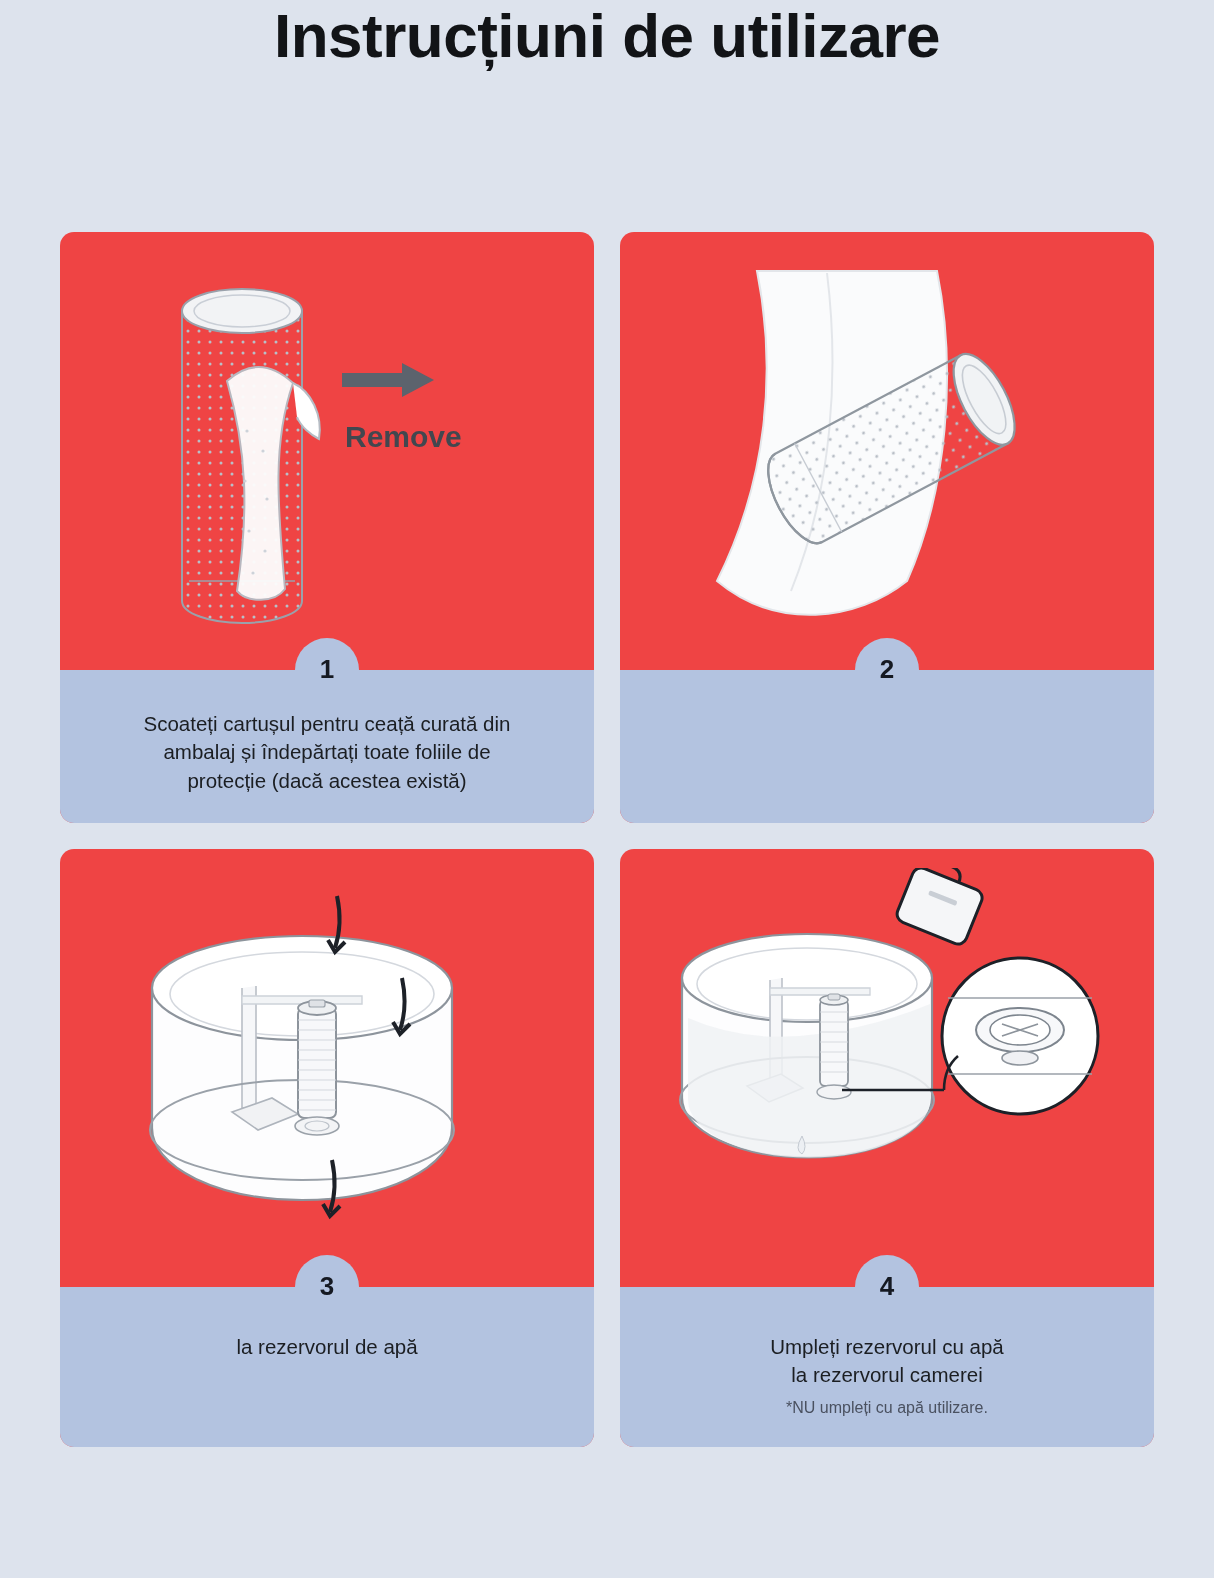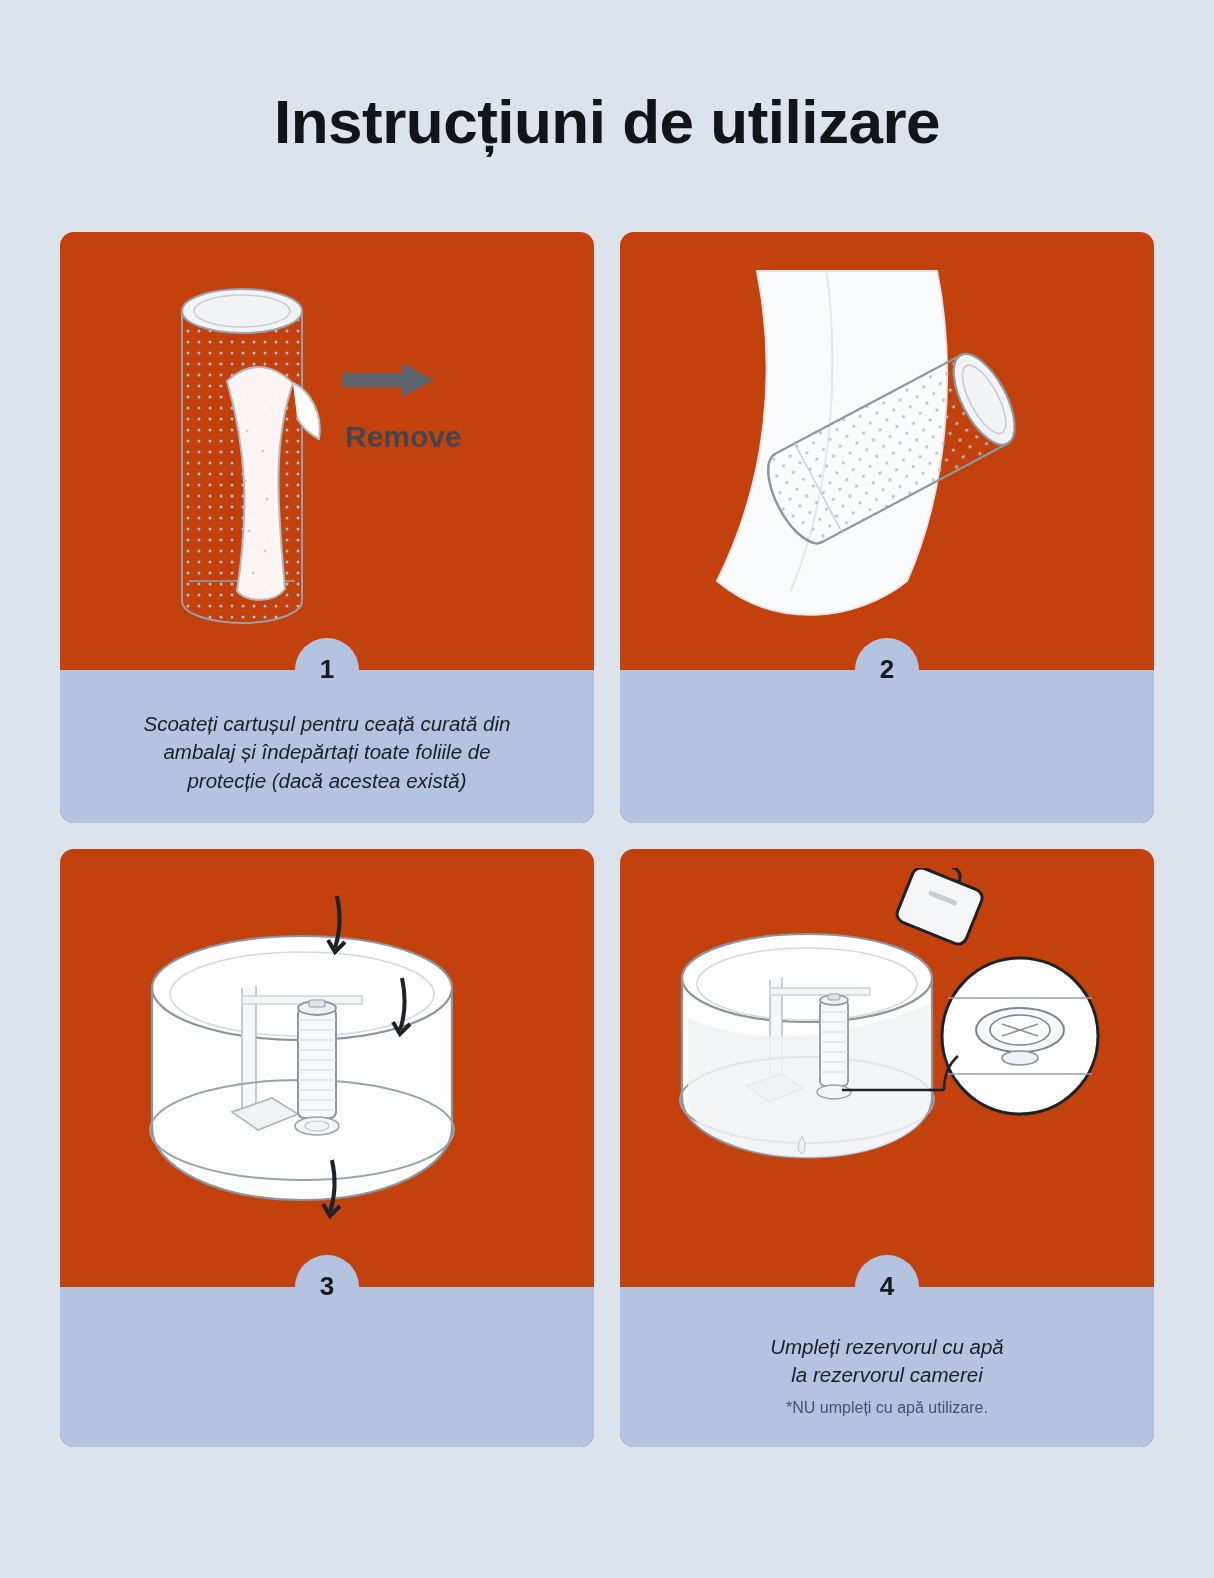--- a/index.html
+++ b/index.html
@@ -14,34 +14,33 @@
     width: 1214px; height: 1578px;
     background: #dde3ed;
     overflow: hidden;
   }
   .title {
     text-align: center;
     font-size: 62px;
     font-weight: bold;
     color: #121417;
     letter-spacing: -0.5px;
-    padding-top: 86px;
     margin: 0;
   }
   .grid {
     position: absolute;
     top: 232px; left: 60px;
     width: 1094px;
     display: grid;
     grid-template-columns: 534px 534px;
     grid-template-rows: auto auto;
     gap: 26px;
   }
   .card {
-    background: #c2410c;
+    background: #ef4444;
     border-radius: 14px;
     overflow: hidden;
     display: flex;
     flex-direction: column;
     position: relative;
   }
   .illus {
     height: 438px;
     position: relative;
     display: flex;
@@ -52,21 +51,21 @@
   .caption {
     background: #b3c3e0;
     color: #1b1e22;
     text-align: center;
     padding: 44px 30px 28px 30px;
     font-size: 20.5px;
     line-height: 1.38;
     position: relative;
     flex: 1;
   }
-  .caption .line { display: block; font-style: italic; }
+  .caption .line { display: block; }
   .badge {
     position: absolute;
     top: 0; left: 50%;
     transform: translate(-50%, -50%);
     width: 64px; height: 64px;
     background: #b3c3e0;
     border-radius: 50%;
     color: #151922;
     font-size: 26px;
     font-weight: bold;
@@ -214,20 +213,21 @@
               <path d="M236 72 l7 12 l10 -10"></path>
             <path d="M310 110 q 6 28 -2 52"></path>
               <path d="M301 154 l7 12 l10 -10"></path>
             <path d="M240 292 q 6 28 -2 52"></path>
               <path d="M231 336 l7 12 l10 -10"></path>
           </g>
         </svg>
       </div>
       <div class="caption">
         <div class="badge">3</div>
+        <span class="line">la rezervorul de apă</span>
       </div>
     </div>
 
     <div class="card card-4">
       <div class="illus">
         <svg width="470" height="400" viewBox="0 0 470 400">
 
           <path d="M30 110 h250 v120 a84 40 0 0 1 -250 0 z" fill="#fdfdfe" stroke="#8d949c" stroke-width="2.2"></path>
           <ellipse cx="155" cy="110" rx="125" ry="44" fill="#ffffff" stroke="#8d949c" stroke-width="2.2"></ellipse>
           <ellipse cx="155" cy="116" rx="110" ry="36" fill="none" stroke="#d4d8de" stroke-width="1.5"></ellipse>

